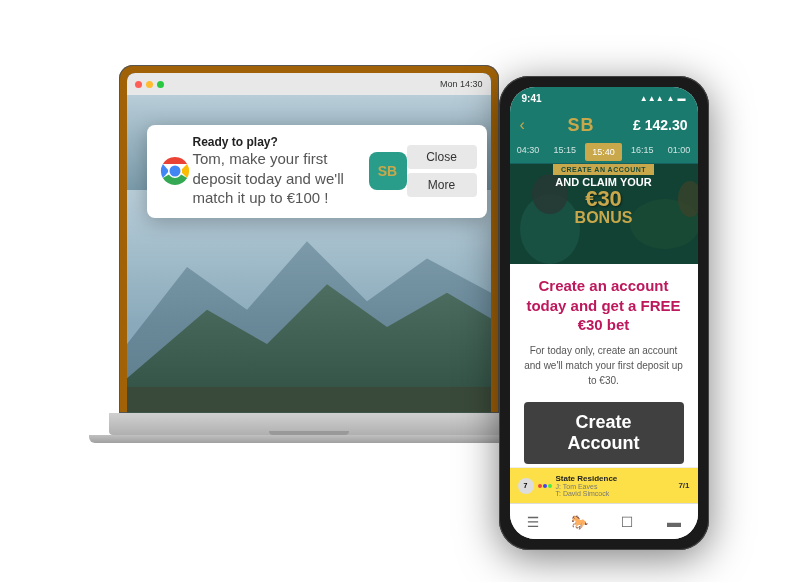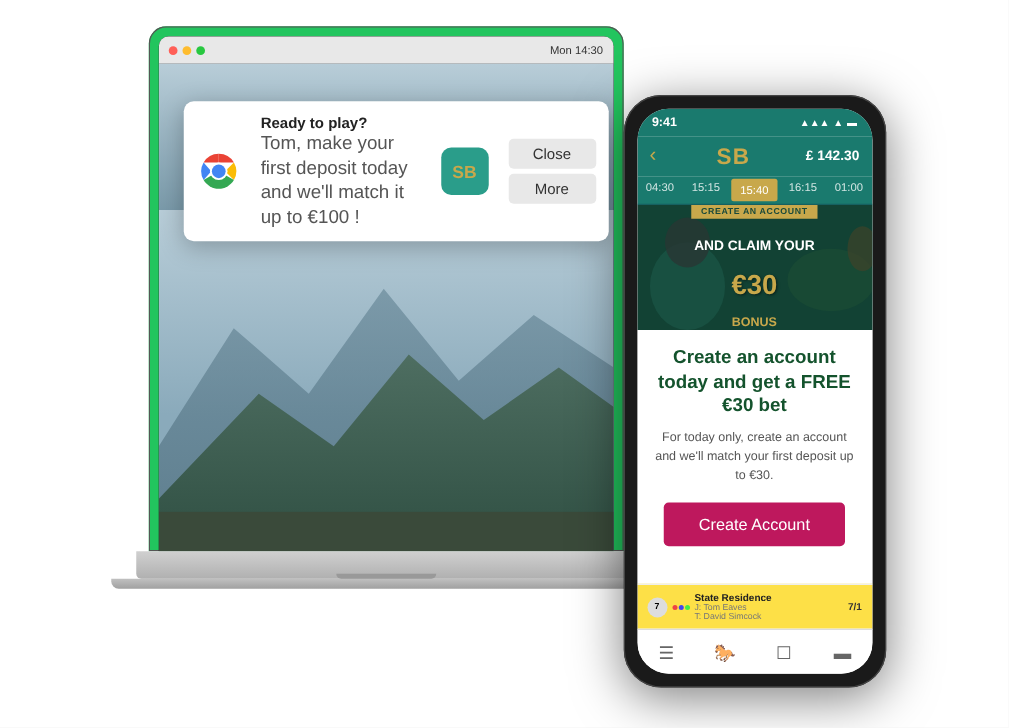--- a/index.html
+++ b/index.html
@@ -30,26 +30,27 @@
       width: 420px;
       height: 540px;
       display: flex;
       flex-direction: column;
       align-items: center;
       margin-right: -40px;
     }
 
     .laptop-screen-outer {
       width: 380px;
-      height: 420px;
-      background: #22c55e;
+      height: 348px;
+      background: #a16207;
       border-radius: 14px 14px 0 0;
       padding: 8px 8px 0 8px;
       box-shadow: inset 0 0 0 1px #555;
       position: relative;
+      margin-top: 44px;
     }
 
     .laptop-screen-bezel {
       width: 100%;
       height: 100%;
       background: #1a1a1a;
       border-radius: 8px 8px 0 0;
       overflow: hidden;
       display: flex;
       flex-direction: column;
@@ -100,21 +101,21 @@
     .notification-popup {
       position: absolute;
       top: 30px;
       left: 20px;
       background: white;
       border-radius: 8px;
       box-shadow: 0 4px 20px rgba(0,0,0,0.25);
       padding: 10px;
       display: flex;
       align-items: center;
-      gap: 16px;
+      gap: 0;
       width: 340px;
       z-index: 10;
     }
 
     .chrome-icon {
       width: 36px;
       height: 36px;
       flex-shrink: 0;
     }
 
@@ -269,21 +270,21 @@
       flex: 1;
       text-align: center;
       color: #c8a84b;
       font-weight: 900;
       font-size: 18px;
       letter-spacing: 1px;
     }
 
     .phone-balance {
       color: white;
-      font-size: 11px;
+      font-size: 14px;
       font-weight: 600;
     }
 
     
     .phone-tabs {
       background: #1a7a6e;
       display: flex;
       border-bottom: 1px solid #166060;
       flex-shrink: 0;
     }
@@ -323,21 +324,21 @@
 
     .promo-content {
       position: absolute;
       top: 0;
       left: 0;
       right: 0;
       bottom: 0;
       display: flex;
       flex-direction: column;
       align-items: center;
-      justify-content: space-between;
+      justify-content: flex-start;
       z-index: 2;
     }
 
     .promo-tag {
       background: #c8a84b;
       color: #1a4a3a;
       font-size: 7px;
       font-weight: 900;
       padding: 2px 8px;
       letter-spacing: 0.5px;
@@ -354,60 +355,60 @@
     .promo-main {
       color: #c8a84b;
       font-size: 22px;
       font-weight: 900;
       line-height: 1;
       text-shadow: 1px 1px 2px rgba(0,0,0,0.5);
     }
 
     .promo-sub {
       color: #c8a84b;
-      font-size: 10px;
+      font-size: 16px;
       font-weight: 900;
       line-height: 1;
     }
 
     
     .phone-modal {
       background: white;
       flex: 1;
       display: flex;
       flex-direction: column;
       align-items: center;
       padding: 12px 14px;
       text-align: center;
       overflow: hidden;
     }
 
     .modal-title {
       font-size: 15px;
       font-weight: 800;
-      color: #14532d;
+      color: #be185d;
       line-height: 1.3;
       margin-bottom: 8px;
     }
 
     .modal-desc {
       font-size: 10px;
       color: #555;
       line-height: 1.5;
       margin-bottom: 14px;
     }
 
     .modal-cta-btn {
-      background: #be185d;
+      background: #404040;
       color: white;
       border: none;
       border-radius: 4px;
       padding: 10px 28px;
-      font-size: 13px;
-      font-weight: 400;
+      font-size: 18px;
+      font-weight: 700;
       cursor: pointer;
       margin-bottom: 10px;
     }
 
     
     .phone-bet-row {
       background: #fde047;
       padding: 6px 8px;
       border-top: 1px solid #eee;
       flex-shrink: 0;

